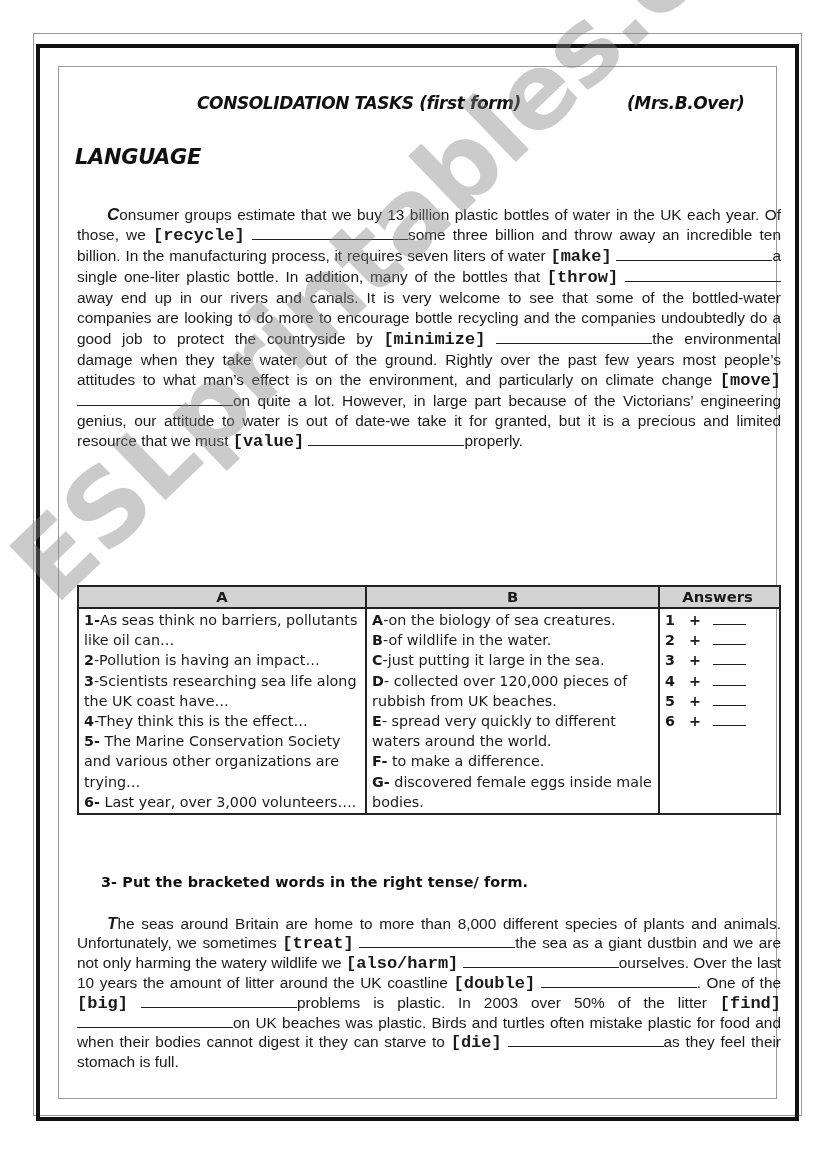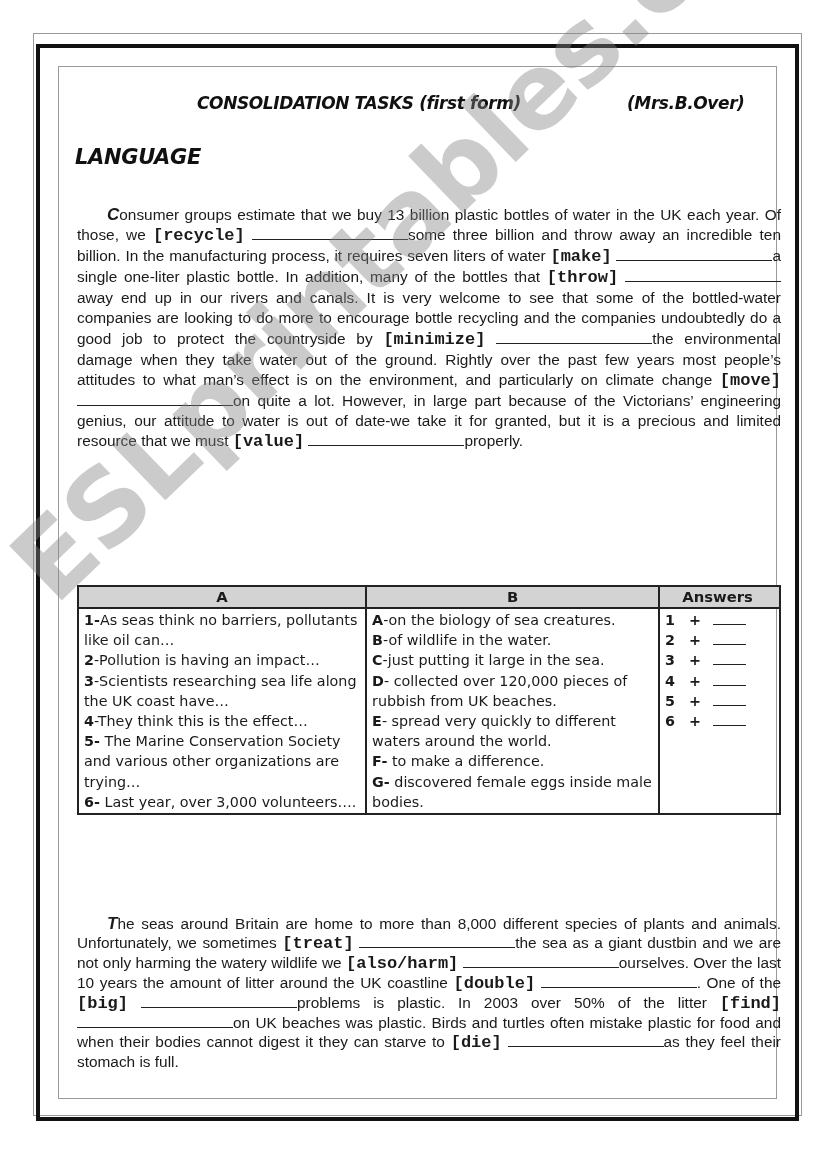--- a/index.html
+++ b/index.html
@@ -168,20 +168,21 @@
                 <span class="ans-line"><span class="n">2</span><span class="plus">+</span><span class="ab"></span></span>
                 <span class="ans-line"><span class="n">3</span><span class="plus">+</span><span class="ab"></span></span>
                 <span class="ans-line"><span class="n">4</span><span class="plus">+</span><span class="ab"></span></span>
                 <span class="ans-line"><span class="n">5</span><span class="plus">+</span><span class="ab"></span></span>
                 <span class="ans-line"><span class="n">6</span><span class="plus">+</span><span class="ab"></span></span>
               </td>
           </tr>
         </tbody>
       </table>
 
+      <div class="task-instruction" style="left:42px; top:805px;">3- Put the bracketed words in the right tense/ form.</div>
 
       <div class="para" id="task3-para" style="top:847px; line-height:19px;">
         <span class="dropcap">T</span><span class="segs"><span>he seas around Britain are home to more than 8,000 different species of plants and animals. Unfortunately, we sometimes </span><b>[treat]</b> <span class="blank"></span><span>the sea as a giant dustbin and we are not only harming the watery wildlife we </span><b>[also/harm]</b> <span class="blank"></span><span>ourselves. Over the last 10 years the amount of litter around the UK coastline </span><b>[double]</b> <span class="blank"></span><span>. One of the </span><b>[big]</b> <span class="blank"></span><span>problems is plastic. In 2003 over 50% of the litter </span><b>[find]</b> <span class="blank"></span><span>on UK beaches was plastic. Birds and turtles often mistake plastic for food and when their bodies cannot digest it they can starve to </span><b>[die]</b> <span class="blank"></span><span>as they feel their stomach is full.</span></span>
       </div>
 
     </div>
   </div>
 </div>
 
 <div class="watermark">ESLprintables.com</div>

